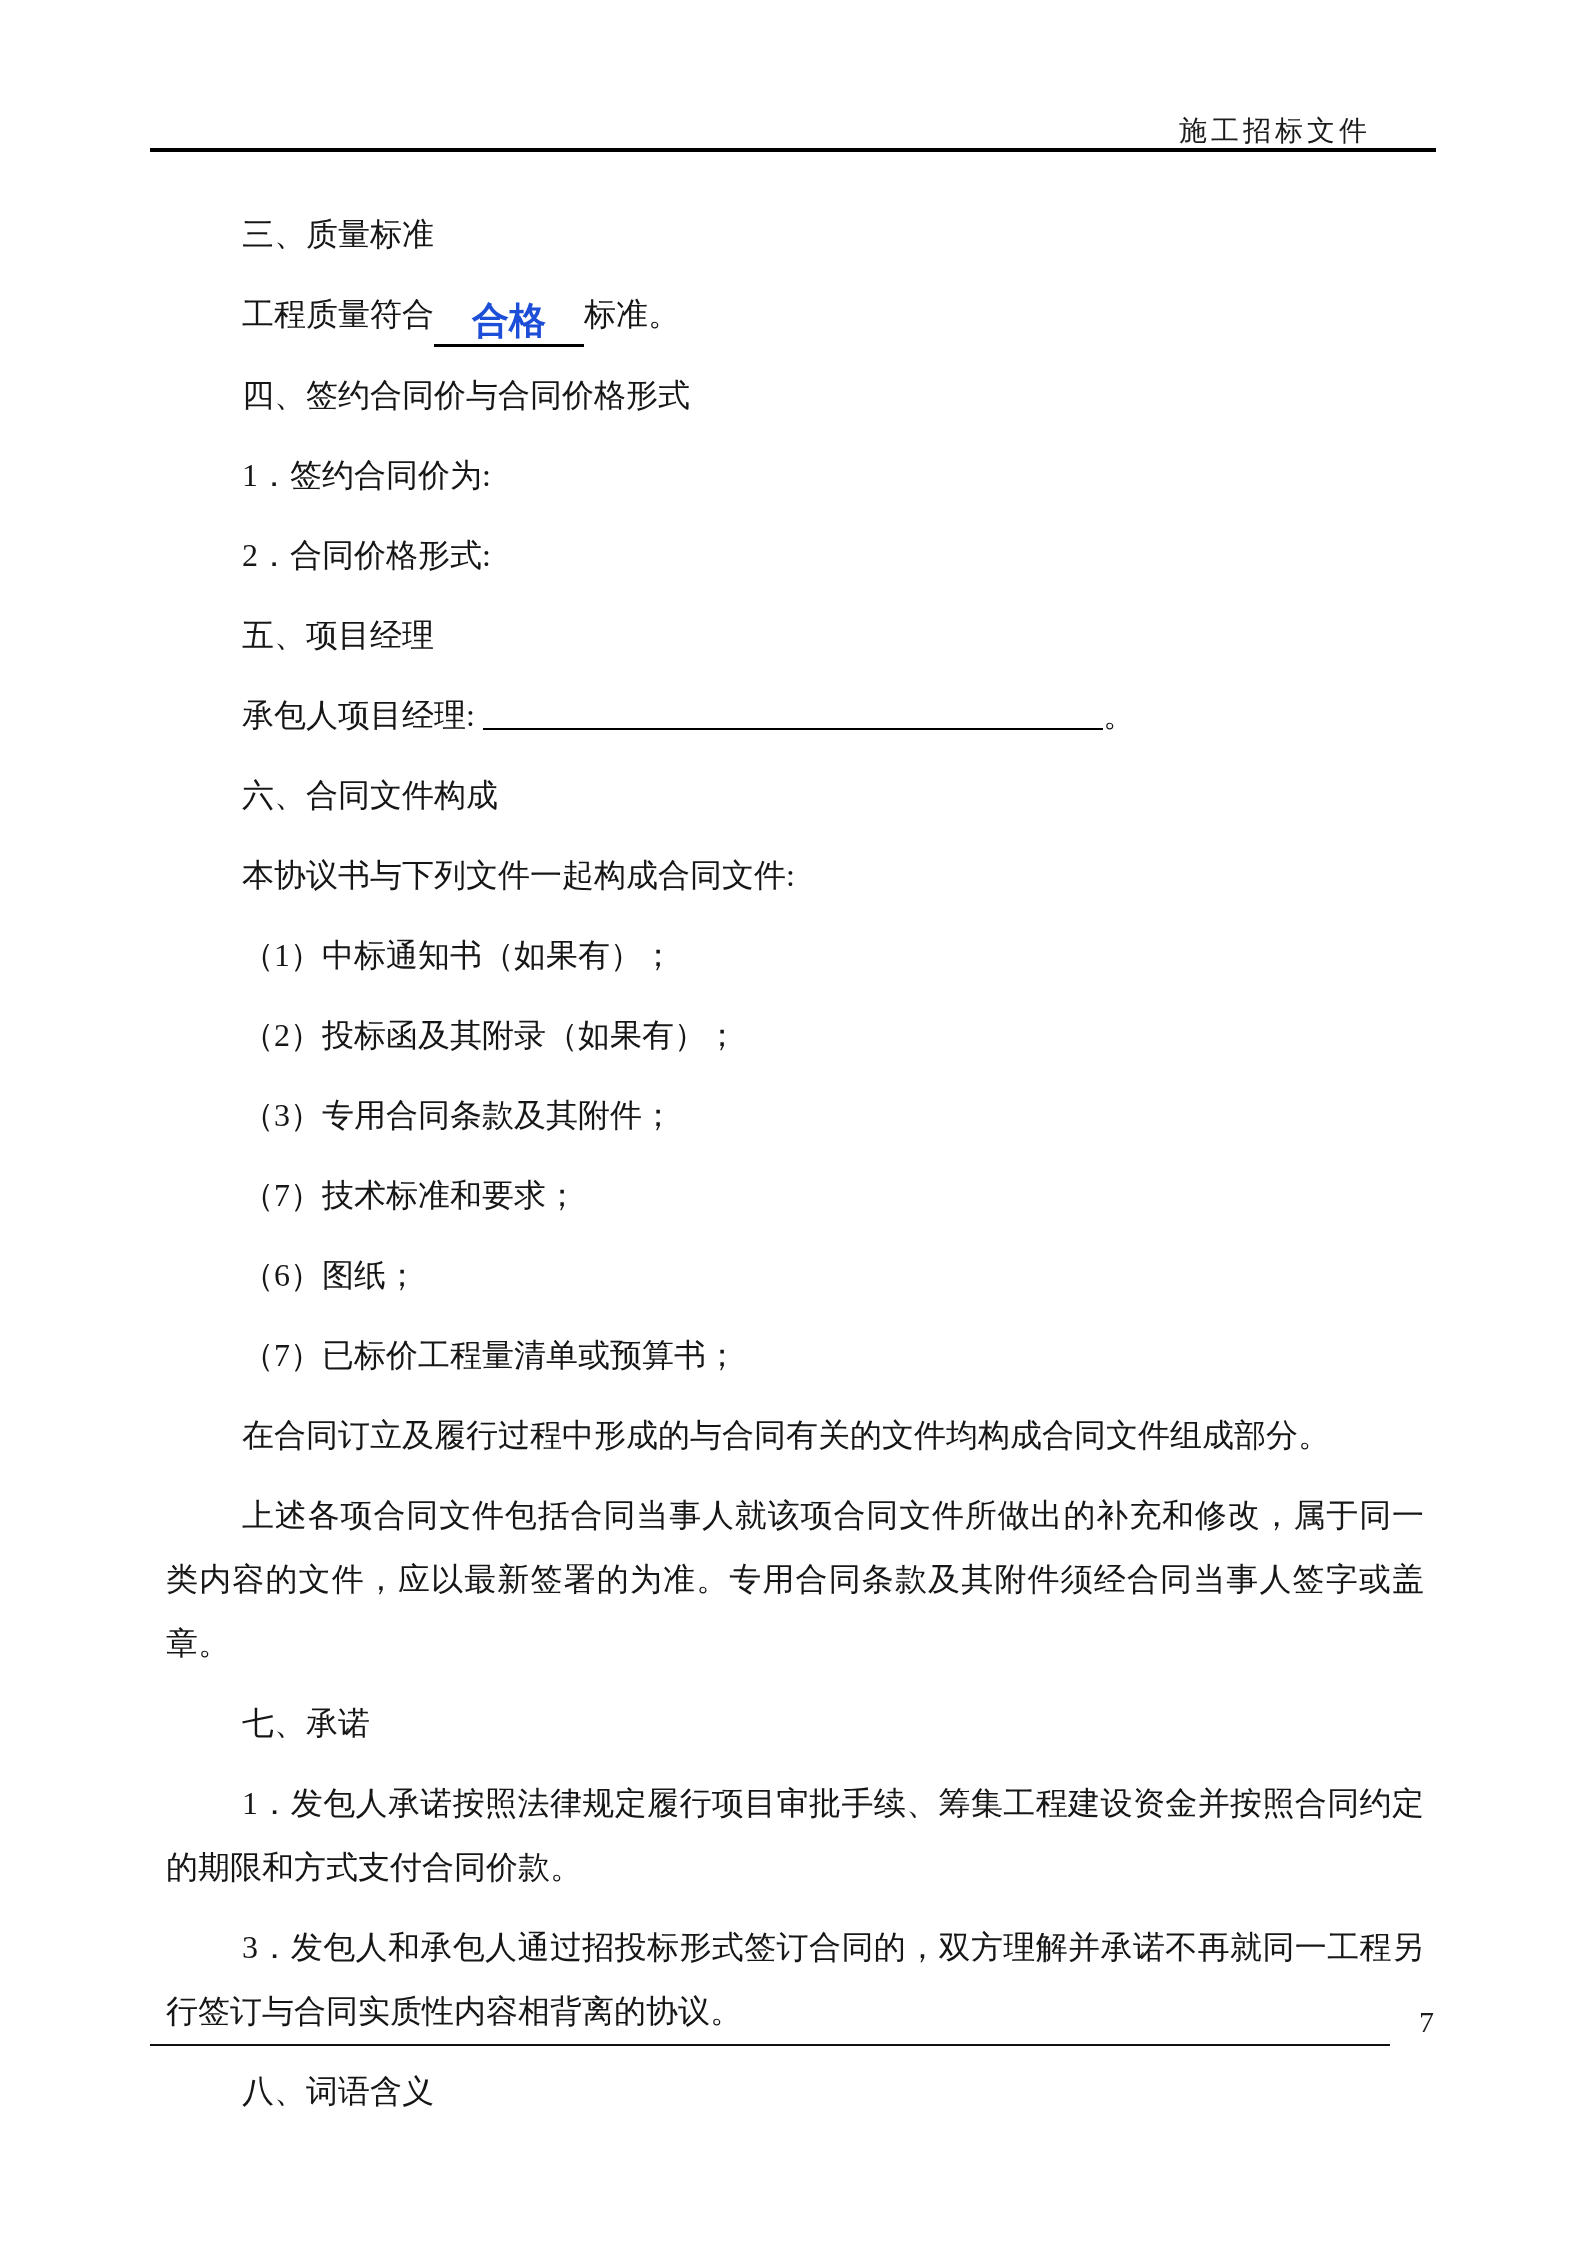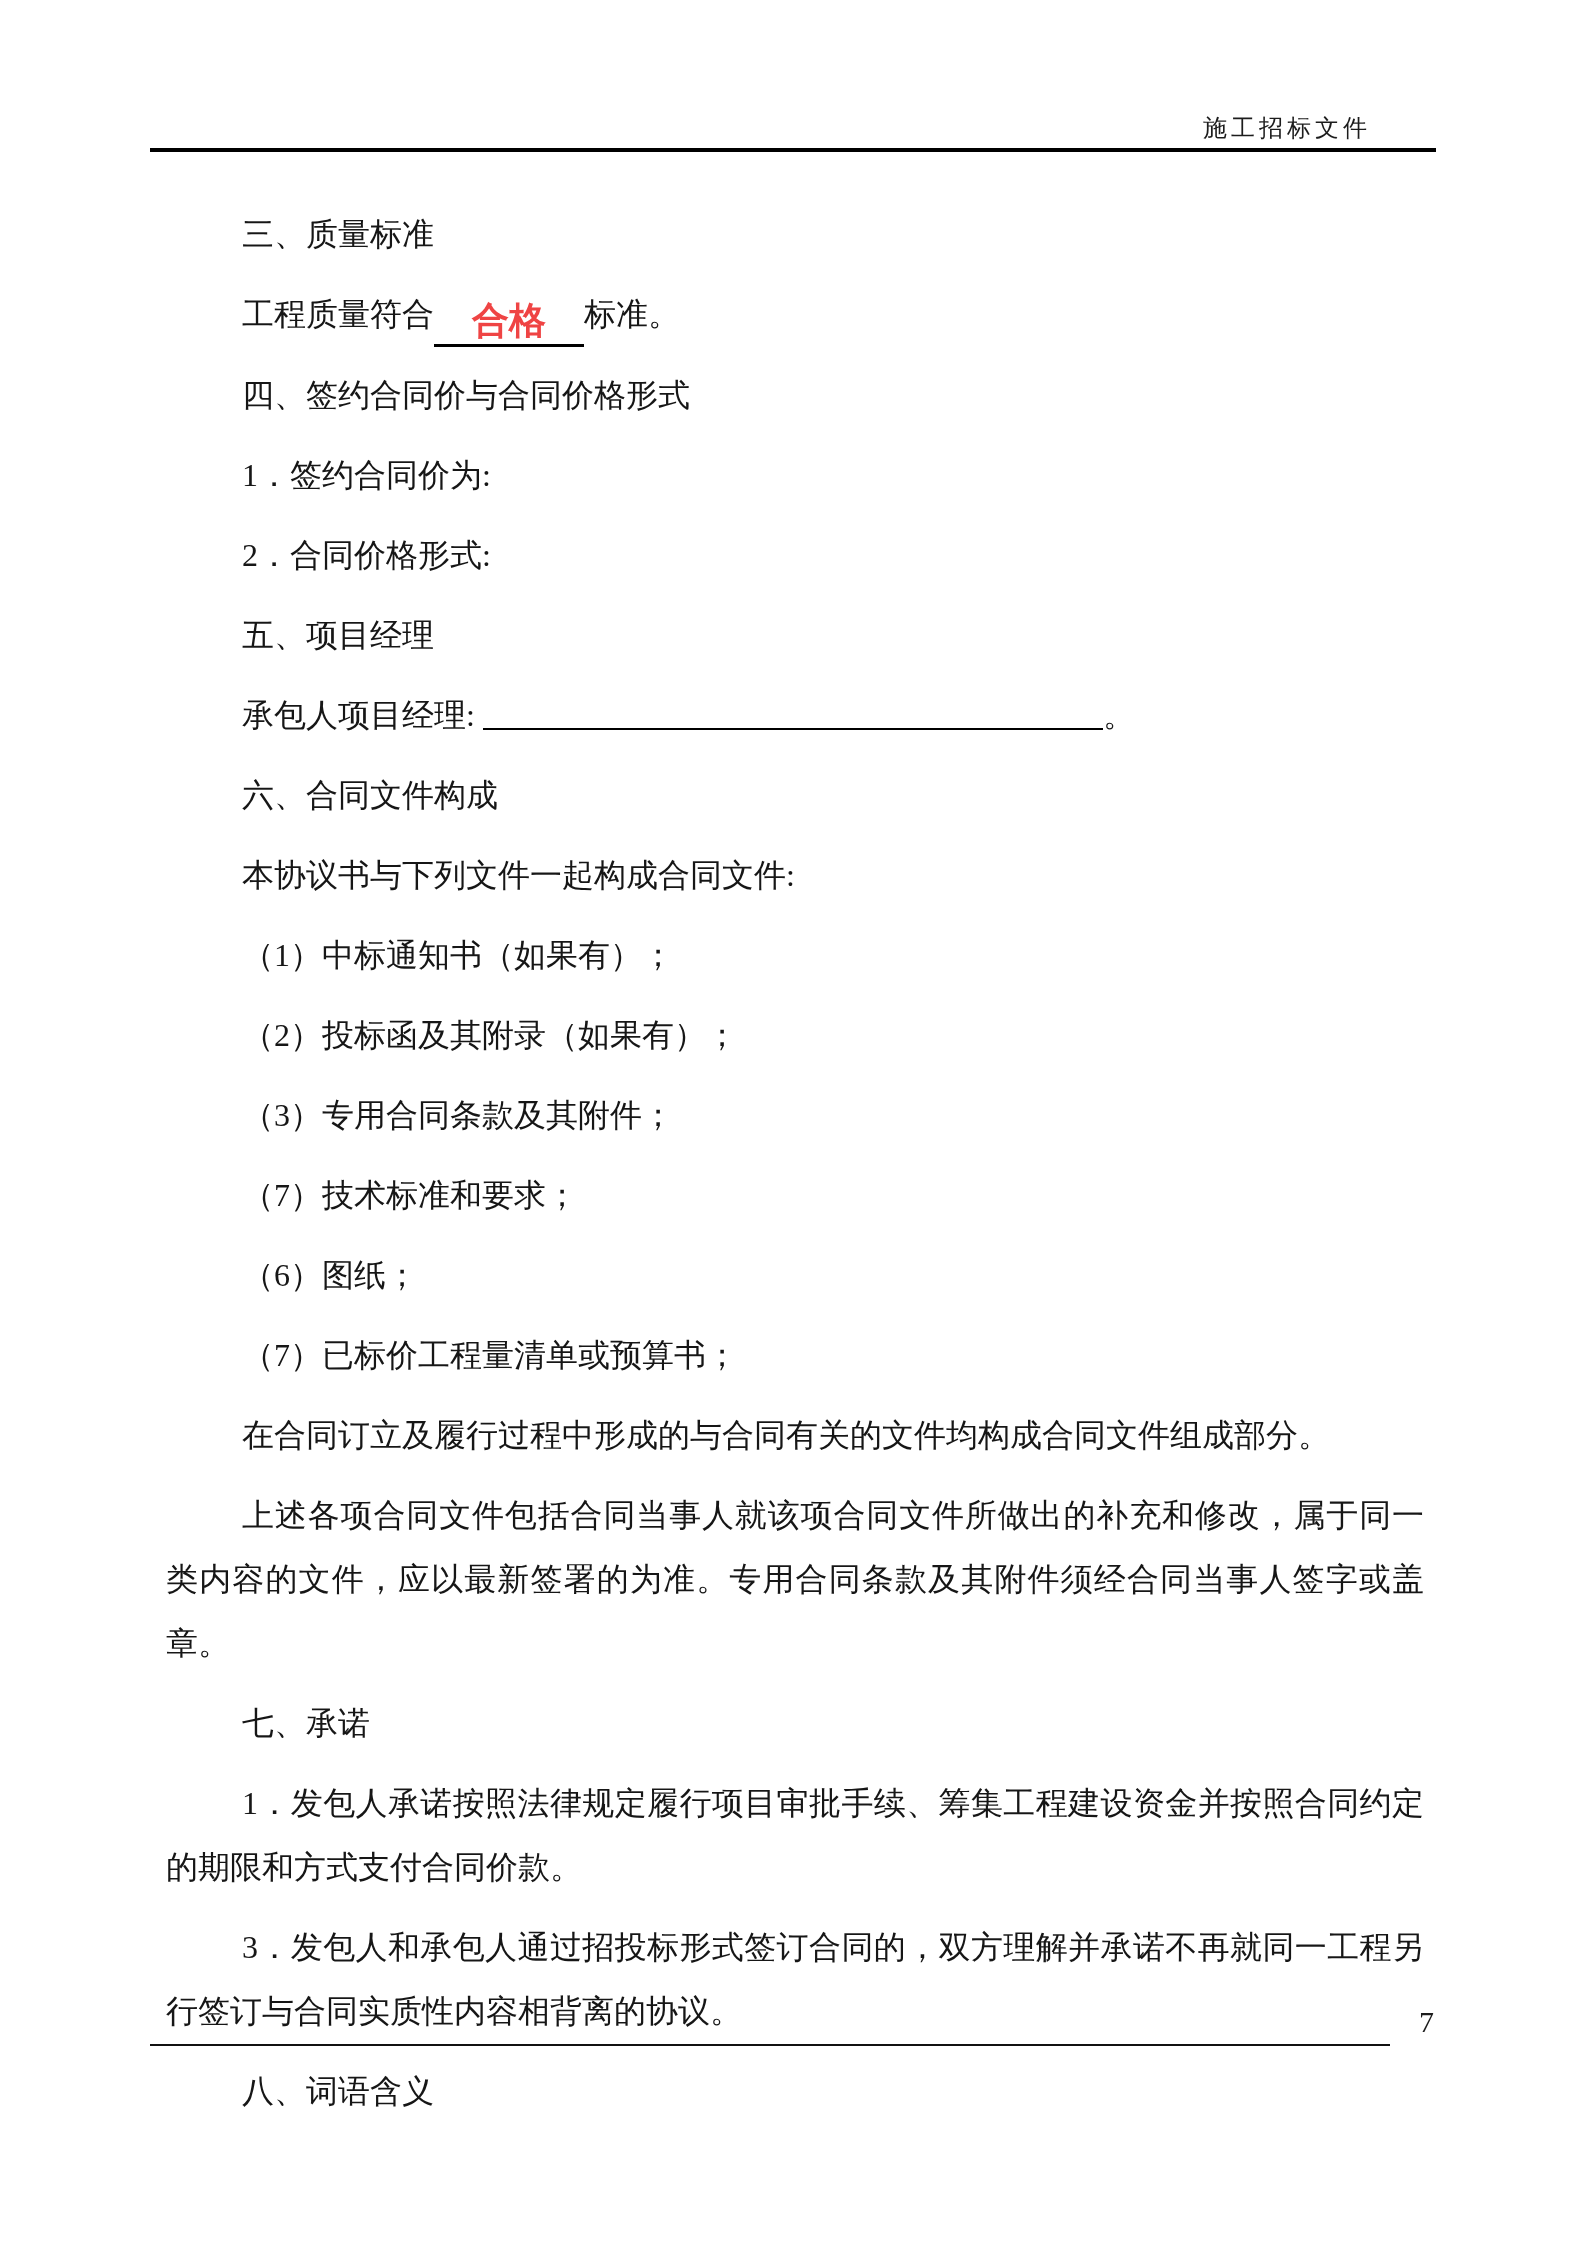--- a/index.html
+++ b/index.html
@@ -14,21 +14,21 @@
     background: #ffffff;
     font-family: "Liberation Serif", "DejaVu Serif", serif;
     color: #161616;
     overflow: hidden;
   }
   
   .header-title {
     position: absolute;
     top: 112px;
     right: 216px;
-    font-size: 24px;
+    font-size: 28px;
     letter-spacing: 4px;
     color: #1c1c1c;
     white-space: nowrap;
   }
   .header-rule {
     position: absolute;
     top: 148px;
     left: 150px;
     width: 1286px;
     height: 4px;
@@ -52,21 +52,21 @@
     display: inline-block;
     width: 150px;
     height: 46px;
     line-height: 46px;
     border-bottom: 3px solid #000000;
     text-align: center;
     text-indent: 0;
     vertical-align: -8px;
   }
   .fill-red {
-    color: #ef4444;
+    color: #1d4ed8;
     font-family: "Liberation Sans", "DejaVu Sans", sans-serif;
     font-weight: 700;
     font-size: 37px;
   }
   .blank-long {
     display: inline-block;
     width: 620px;
     height: 30px;
     border-bottom: 2px solid #000000;
     text-indent: 0;

